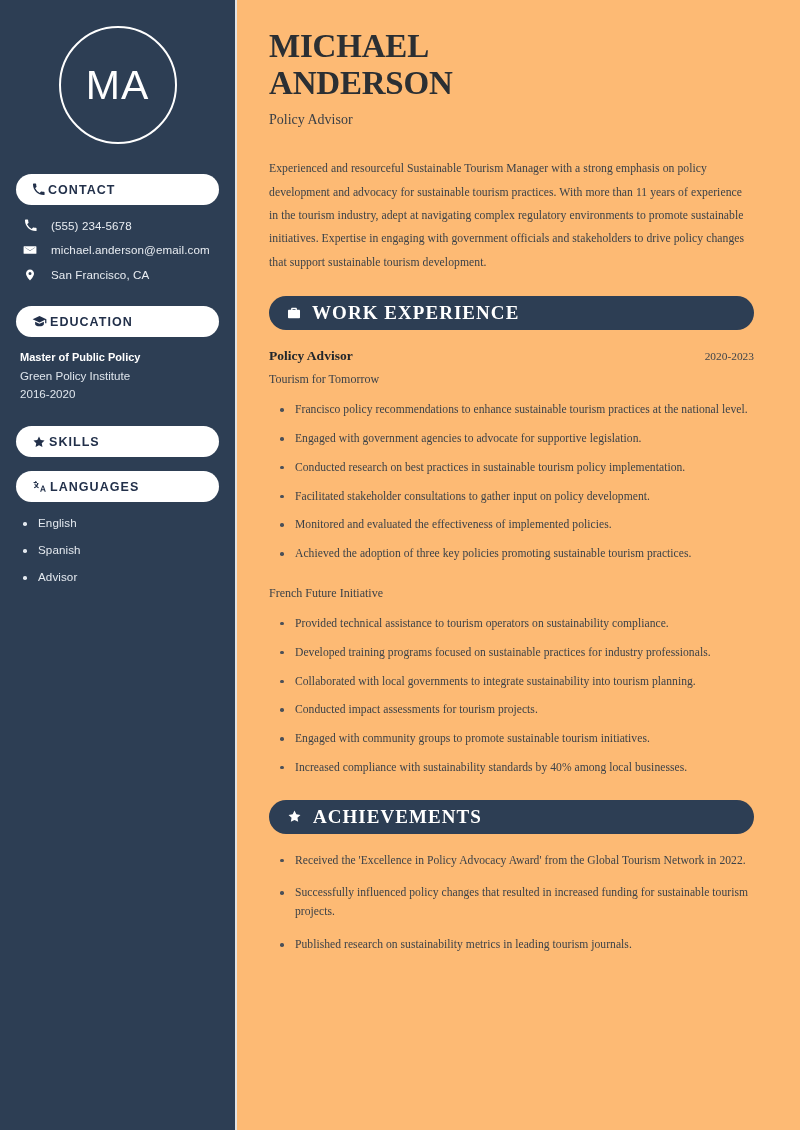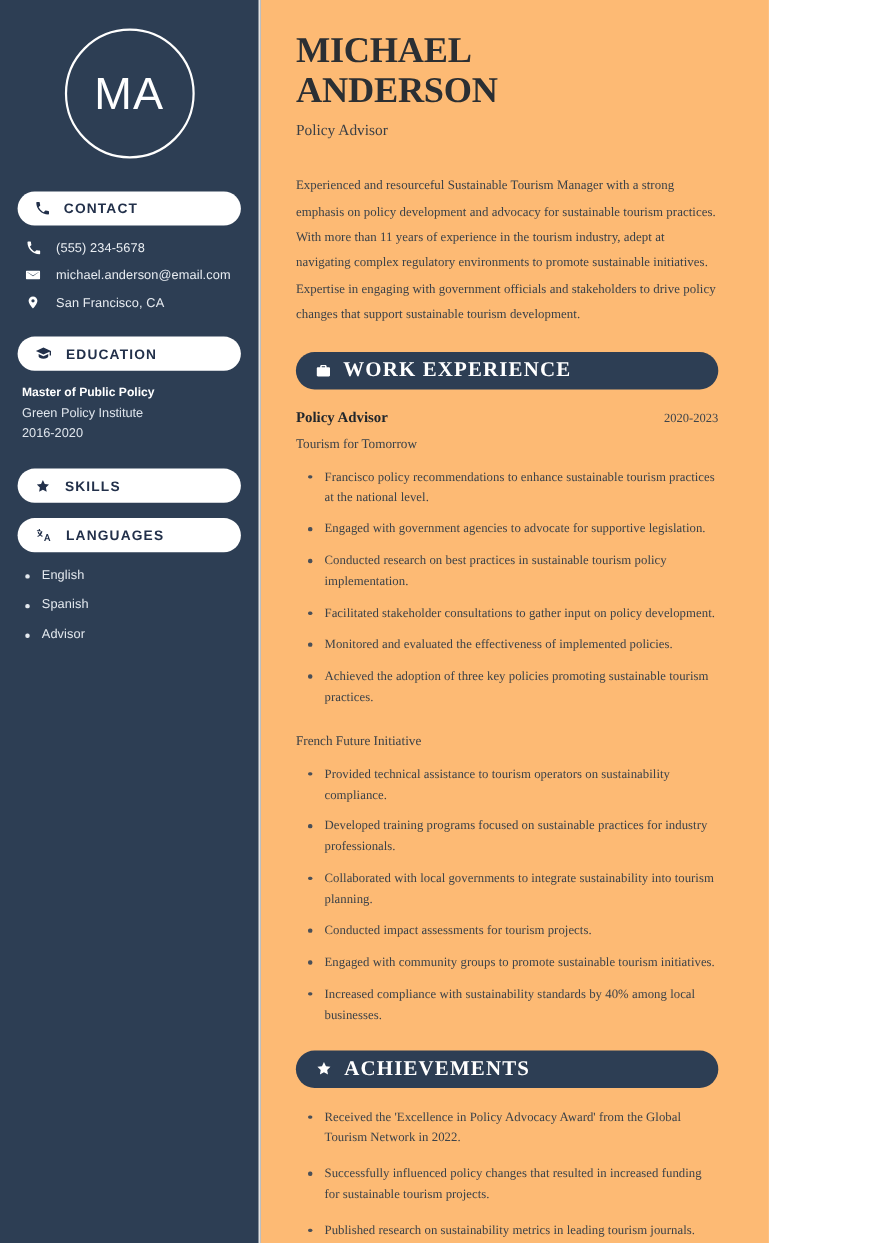--- a/index.html
+++ b/index.html
@@ -4,21 +4,21 @@
 <style>
   * { margin:0; padding:0; box-sizing:border-box; }
   html, body {
     width:800px; height:1130px;
     background:#ffffff;
     font-family:"Liberation Sans", sans-serif;
     -webkit-font-smoothing:antialiased;
   }
   .resume {
     position:relative;
-    width:699px; height:1130px;
+    width:800px; height:1130px;
     display:flex;
     background:#f7f7f7;
     overflow:hidden;
   }
 
   
   .sidebar {
     width:237px;
     flex:0 0 237px;
     background:#2d3e54;
@@ -48,35 +48,35 @@
 
   
   .pill {
     background:#ffffff;
     color:#22304a;
     border-radius:40px;
     height:31px;
     display:flex;
     align-items:center;
     padding:0 16px;
-    gap:13px;
+    gap:3px;
     margin-bottom:14px;
   }
   .pill-label {
     font-size:12.5px;
     font-weight:bold;
     letter-spacing:1.05px;
     text-transform:uppercase;
     white-space:nowrap;
   }
   .pill .ico { display:flex; align-items:center; color:#22304a; }
 
   .contact-list { margin-bottom:24px; }
   .contact-row {
-    display:flex; align-items:center;
+    display:flex; align-items:flex-start;
     gap:13px;
     margin-bottom:11px;
     padding-left:6px;
   }
   .contact-row .ico { width:16px; display:flex; justify-content:center; color:#ffffff; flex:0 0 16px;}
   .contact-text {
     font-size:11.6px;
     color:#e9edf2;
     letter-spacing:.1px;
   }

